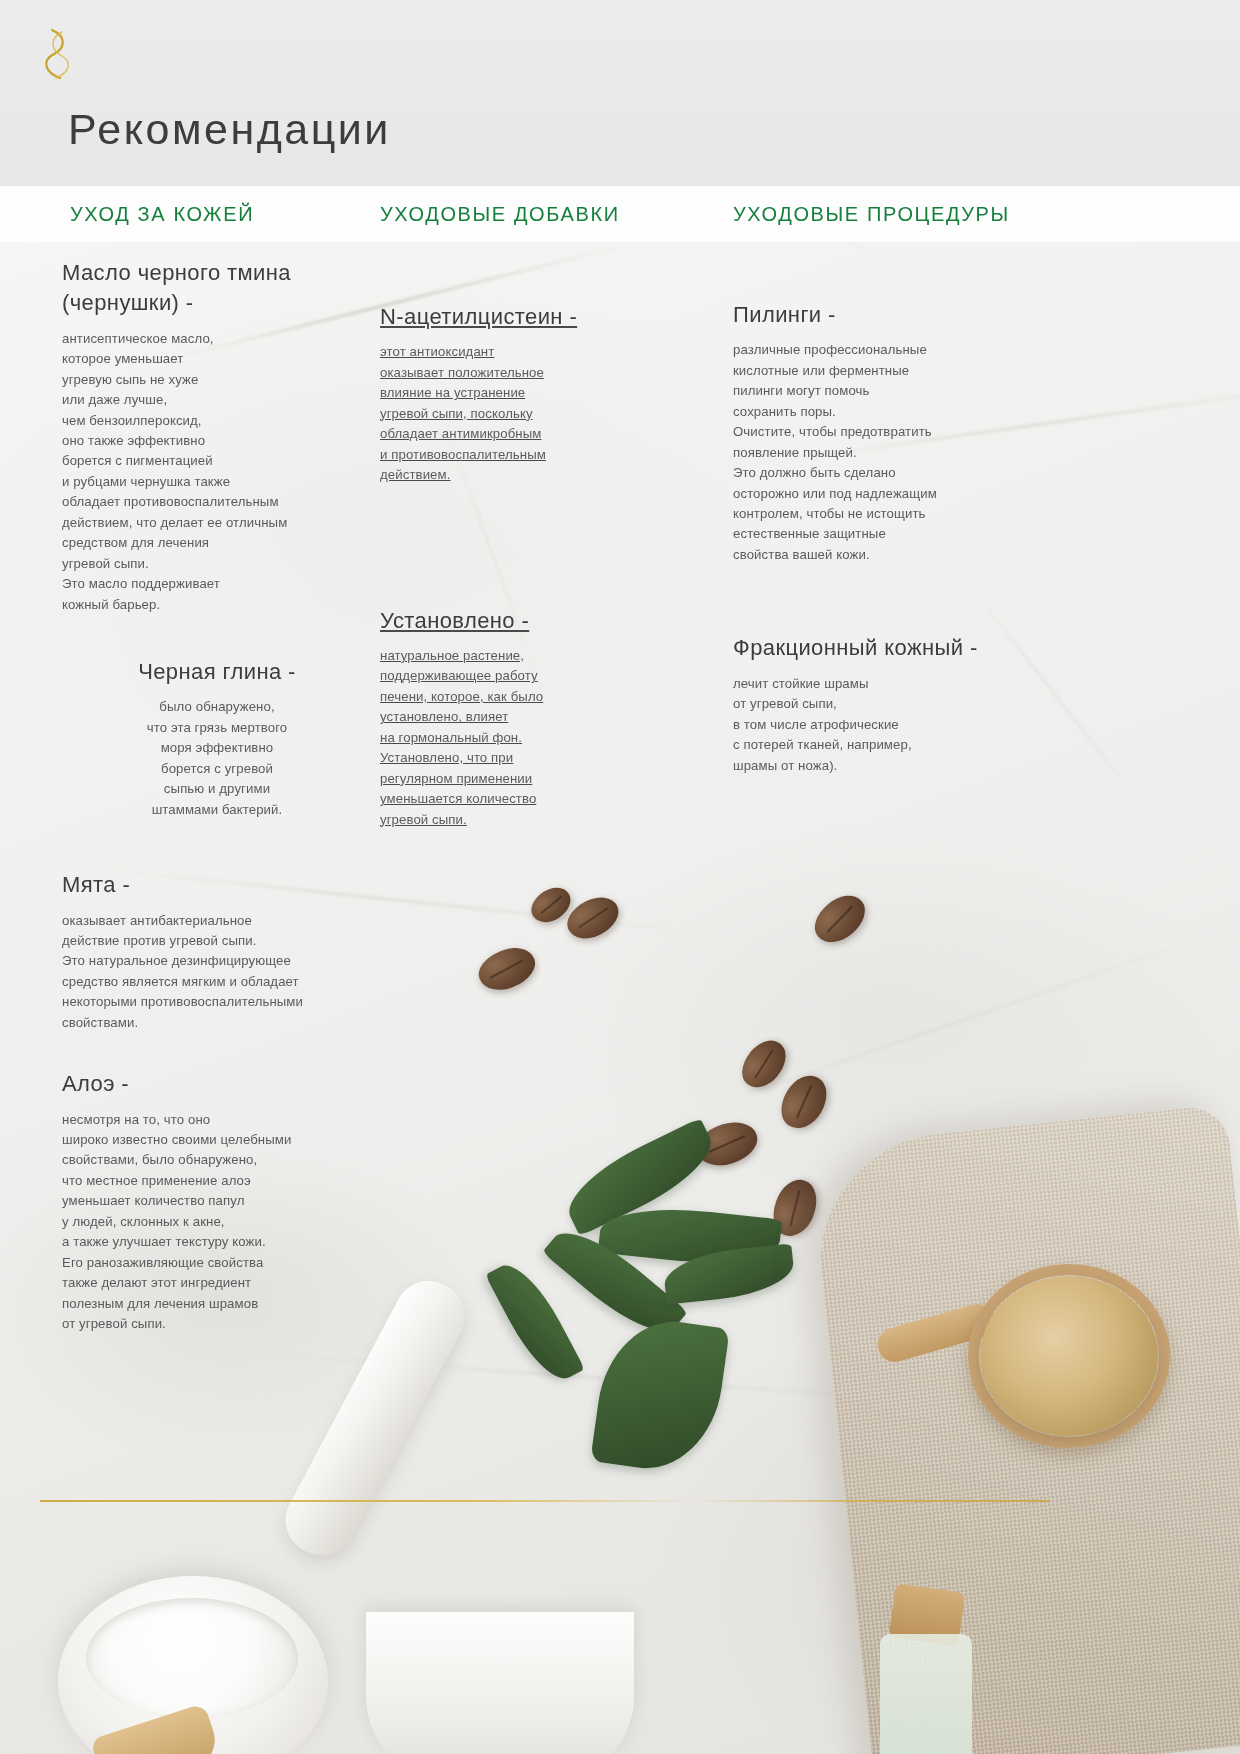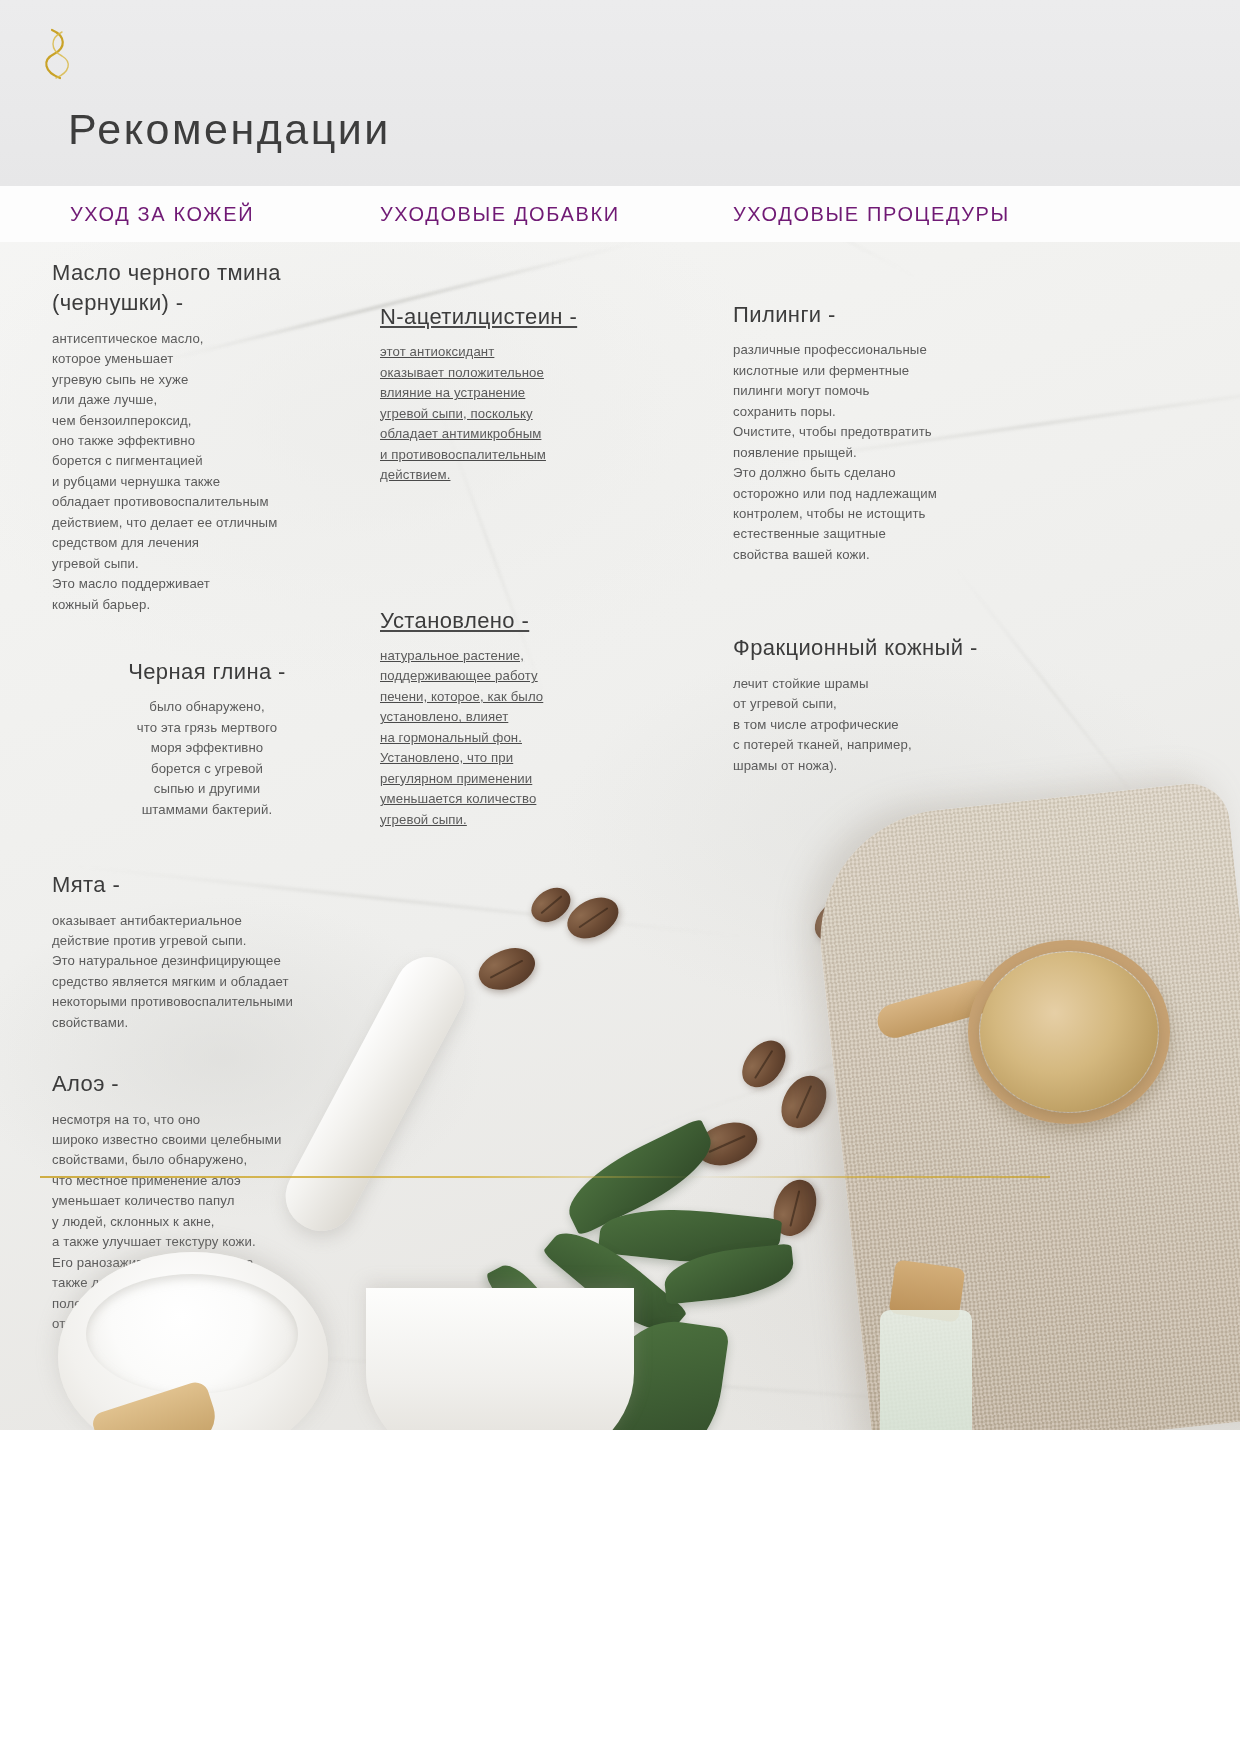--- a/index.html
+++ b/index.html
@@ -13,21 +13,21 @@
     font-family: "Liberation Sans", sans-serif;
     background: #ffffff;
     color: #4a4a4a;
     position: relative;
     overflow: hidden;
   }
 
   .page {
     position: relative;
     width: 1240px;
-    height: 1430px;
+    height: 1754px;
     overflow: hidden;
     background: #fbfbfa;
   }
 
   
   .marble-bg {
     position: absolute;
     inset: 0;
     background:
       radial-gradient(ellipse 420px 260px at 18% 74%, rgba(215,215,212,0.55), rgba(255,255,255,0) 62%),
@@ -79,33 +79,33 @@
     left: 0; top: 186px;
     width: 1240px; height: 56px;
     background: #fdfdfd;
     display: flex;
     align-items: center;
   }
   .tab {
     font-size: 20px;
     font-weight: 300;
     letter-spacing: 1.6px;
-    color: #701a75;
+    color: #15803d;
     white-space: nowrap;
   }
   .tab-1 { position: absolute; left: 70px; }
   .tab-2 { position: absolute; left: 380px; }
   .tab-3 { position: absolute; left: 733px; }
 
   
   .col {
     position: absolute;
     top: 258px;
   }
-  .col-1 { left: 52px; width: 310px; }
+  .col-1 { left: 62px; width: 310px; }
   .col-2 { left: 380px; width: 230px; text-decoration: underline; }
   .col-3 { left: 733px; width: 250px; }
 
   .entry { margin-bottom: 26px; }
 
   .entry-title {
     font-size: 22px;
     font-weight: 300;
     line-height: 1.38;
     letter-spacing: .4px;

